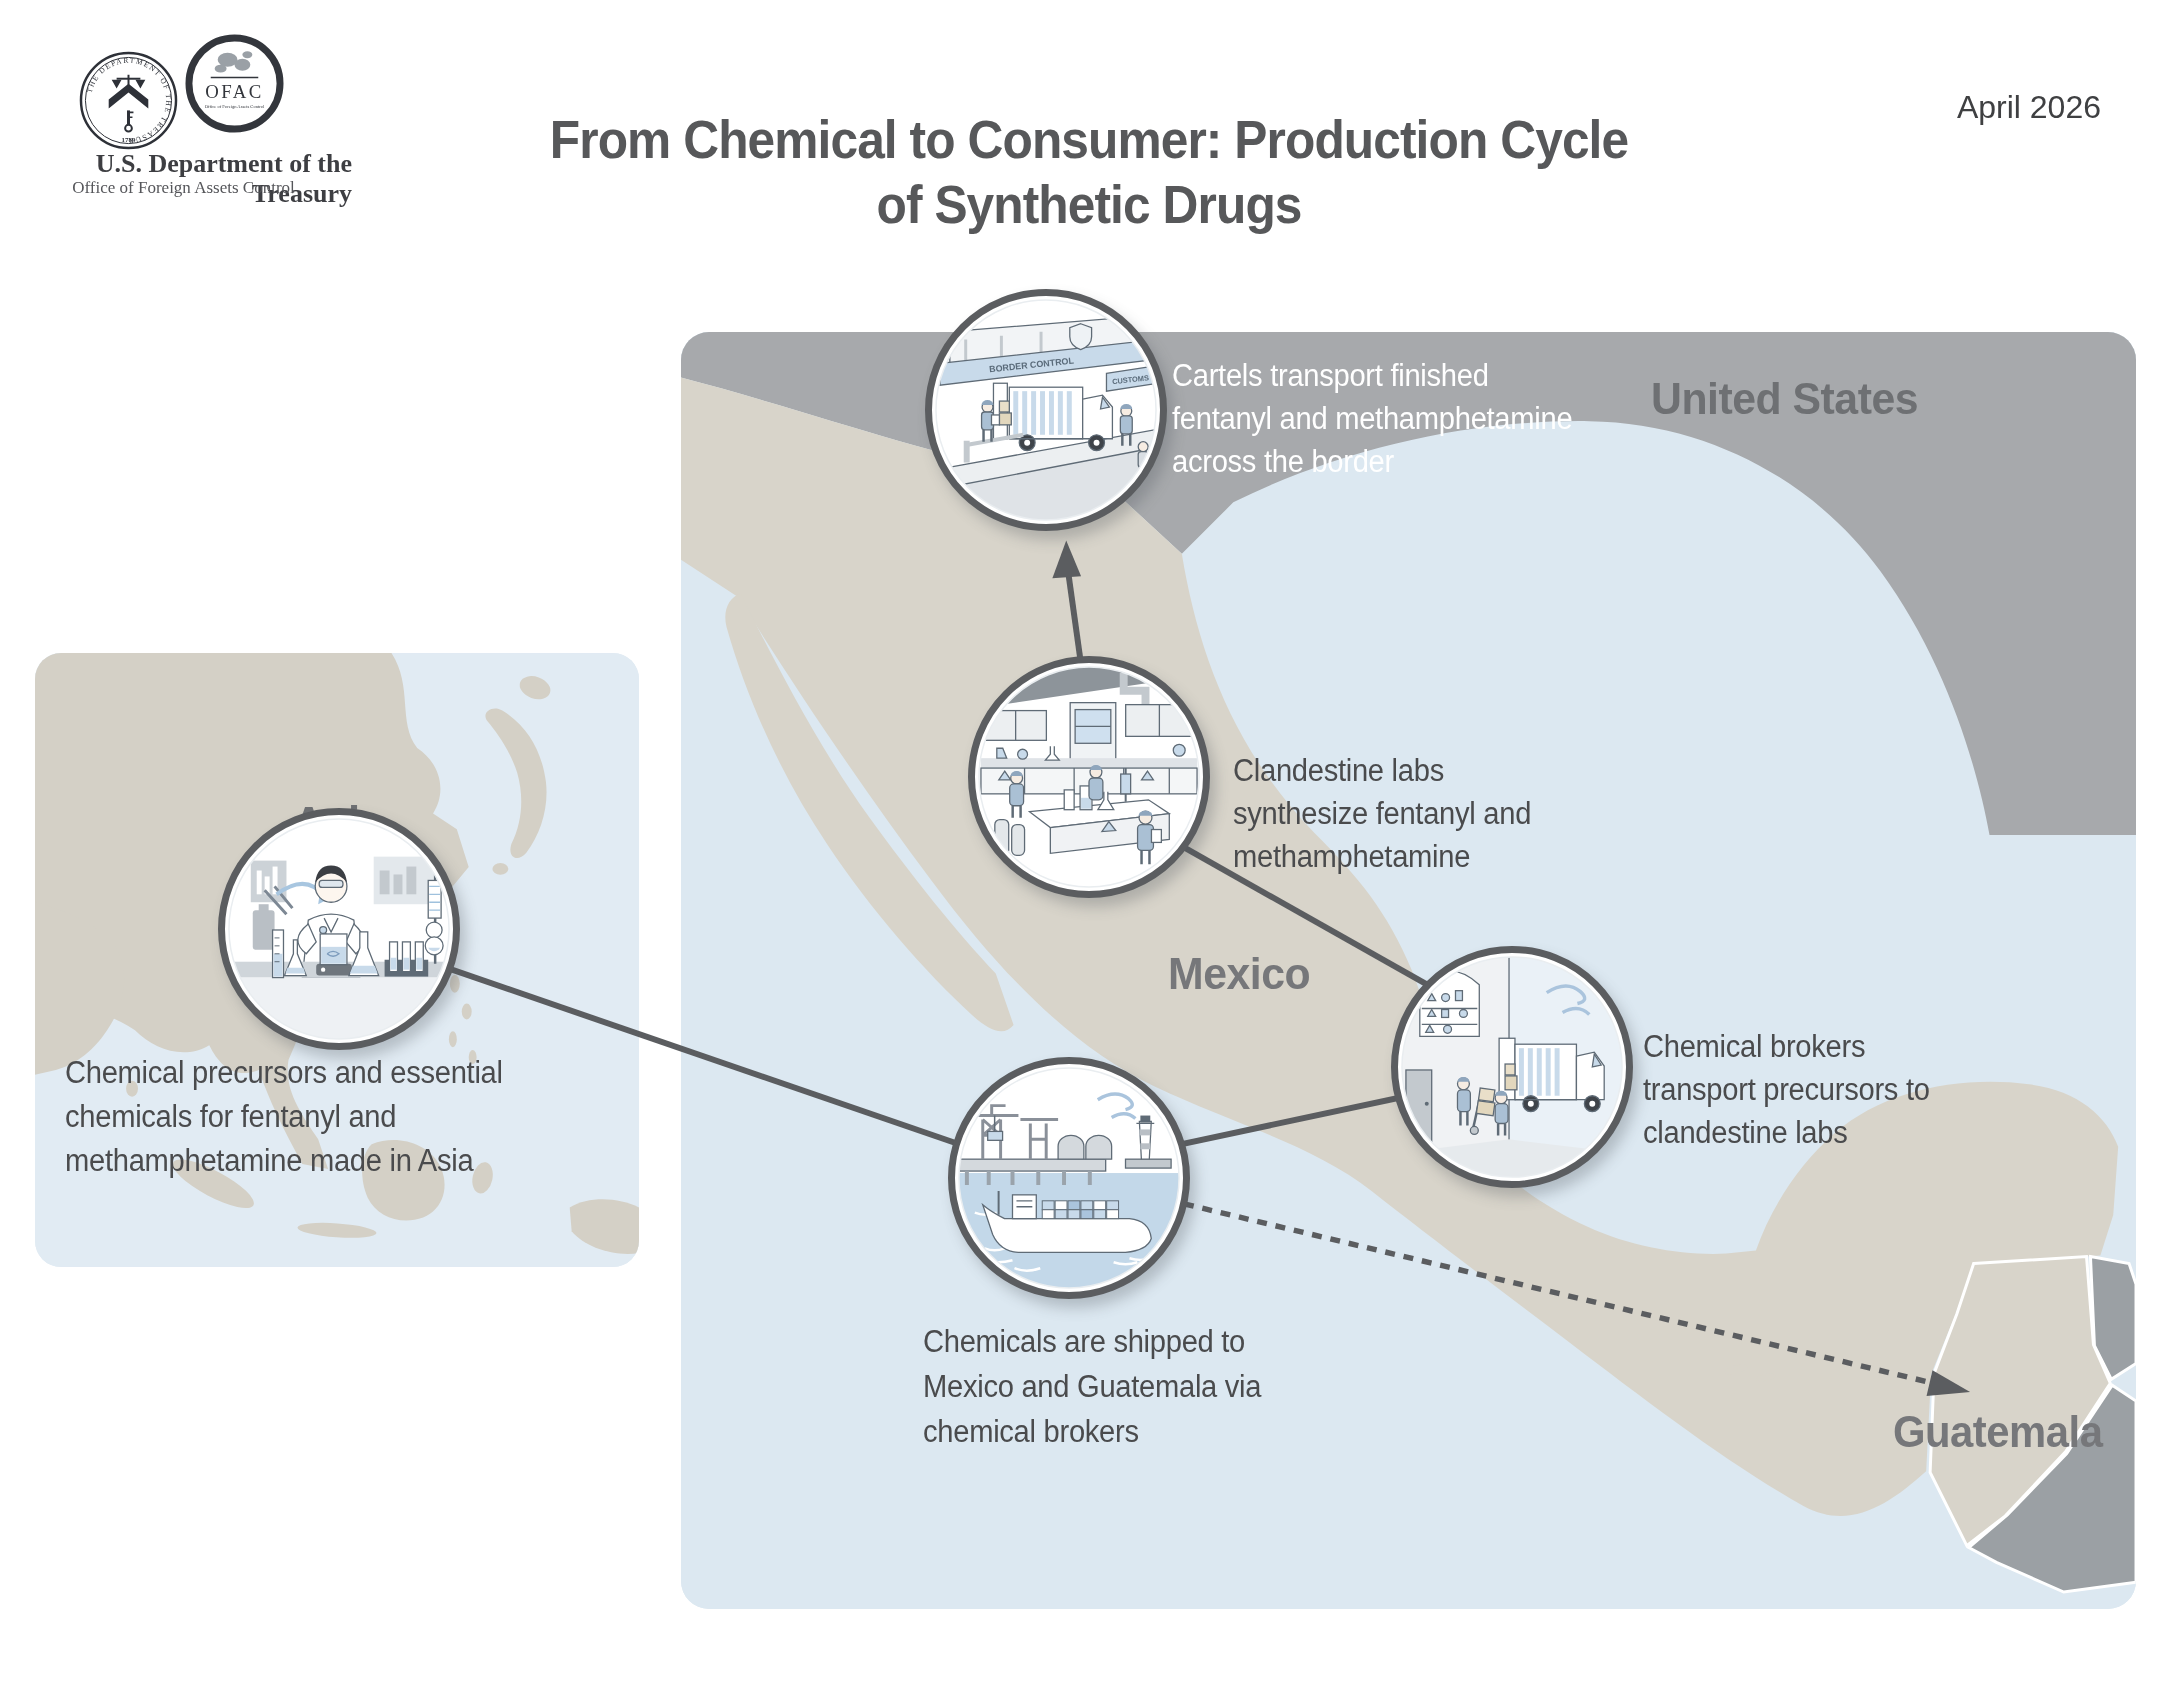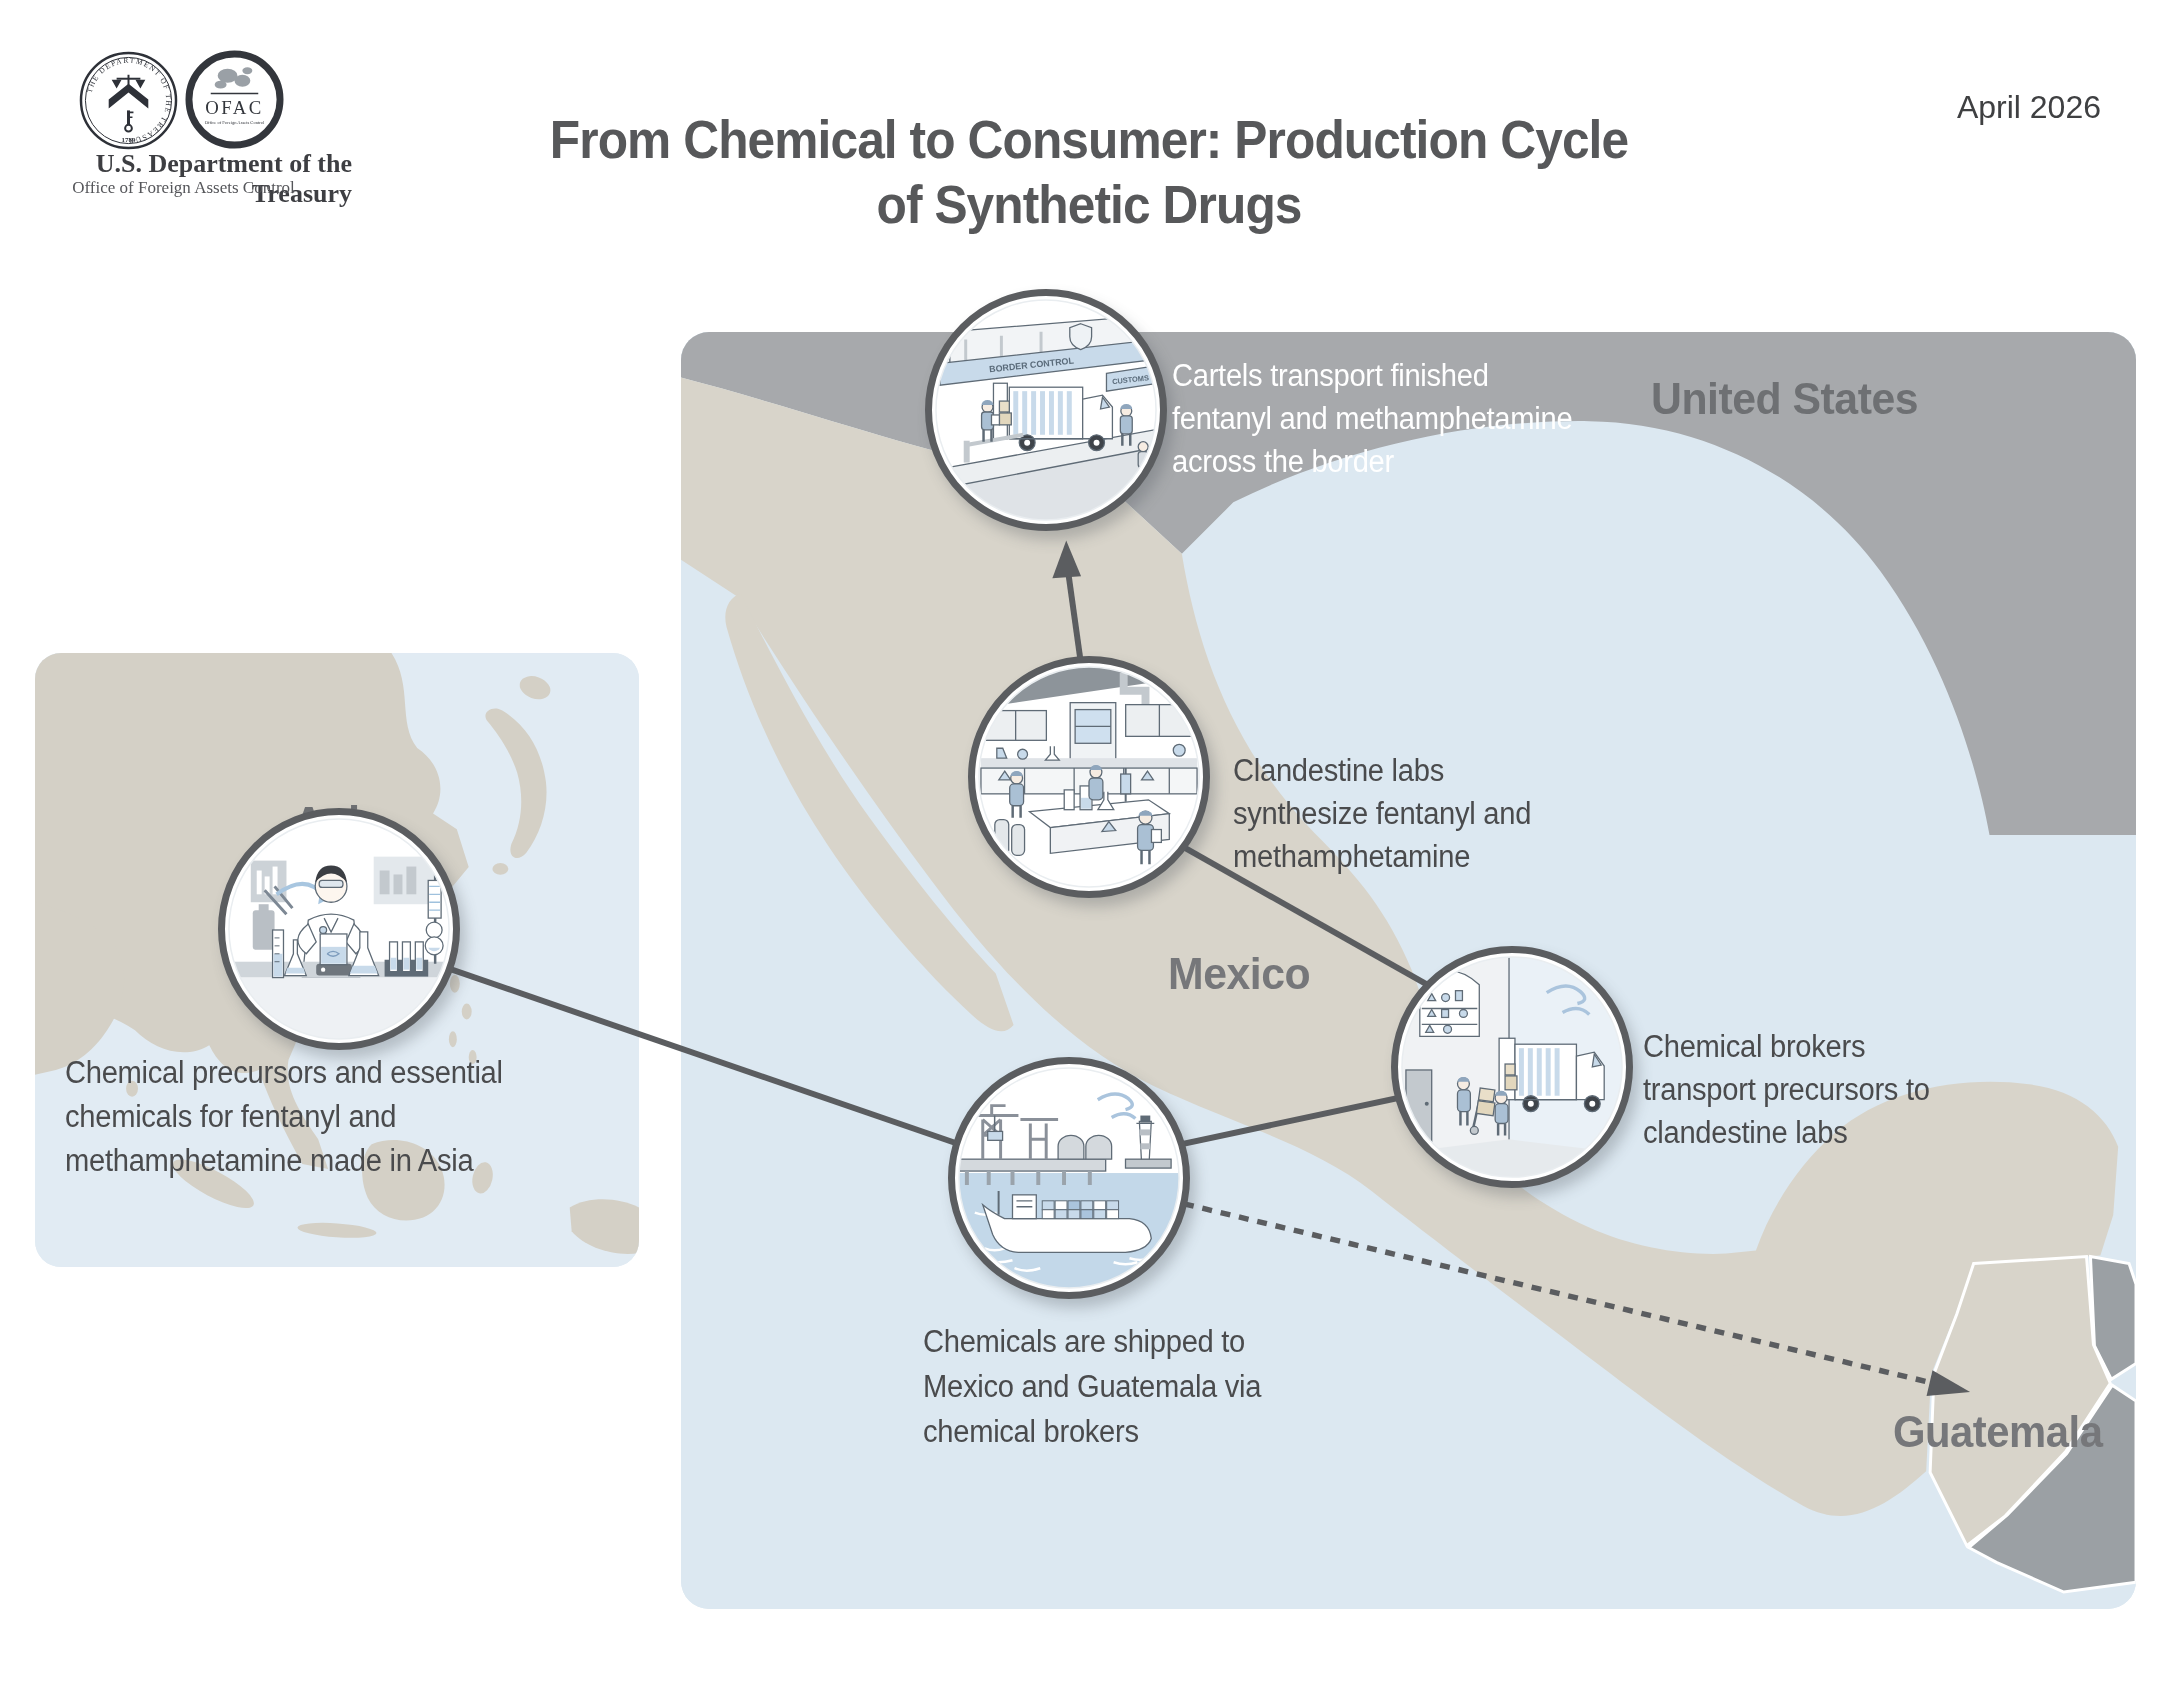--- a/index.html
+++ b/index.html
@@ -33,21 +33,21 @@
   .node{position:absolute;width:228px;height:228px;border-radius:50%;border:7px solid #5b5d60;
         background:#fff;z-index:4;box-shadow:6px 9px 14px rgba(80,85,92,0.30);}
   .node svg{display:block;width:228px;height:228px;}
   
   .cap{position:absolute;font-size:31px;line-height:44px;letter-spacing:-0.3px;color:#4a4b4d;
        z-index:5;transform:scaleX(0.94);transform-origin:left top;white-space:nowrap;}
   .cap.white{color:#ffffff;}
   .cap div{white-space:nowrap;}
   
   #seal{left:79px;top:51px;width:99px;height:99px;z-index:6;}
-  #ofac{left:185px;top:50px;width:99px;height:99px;z-index:6;}
+  #ofac{left:185px;top:34px;width:99px;height:99px;z-index:6;}
 </style>
 </head>
 <body>
 
 <div id="page">
 
   <div class="abs" id="seal">
     <svg viewBox="0 0 100 100">
       <circle cx="50" cy="50" r="48" fill="#fff" stroke="#2e3138" stroke-width="2.5"></circle>
       <circle cx="50" cy="50" r="43.5" fill="none" stroke="#2e3138" stroke-width="1"></circle>

